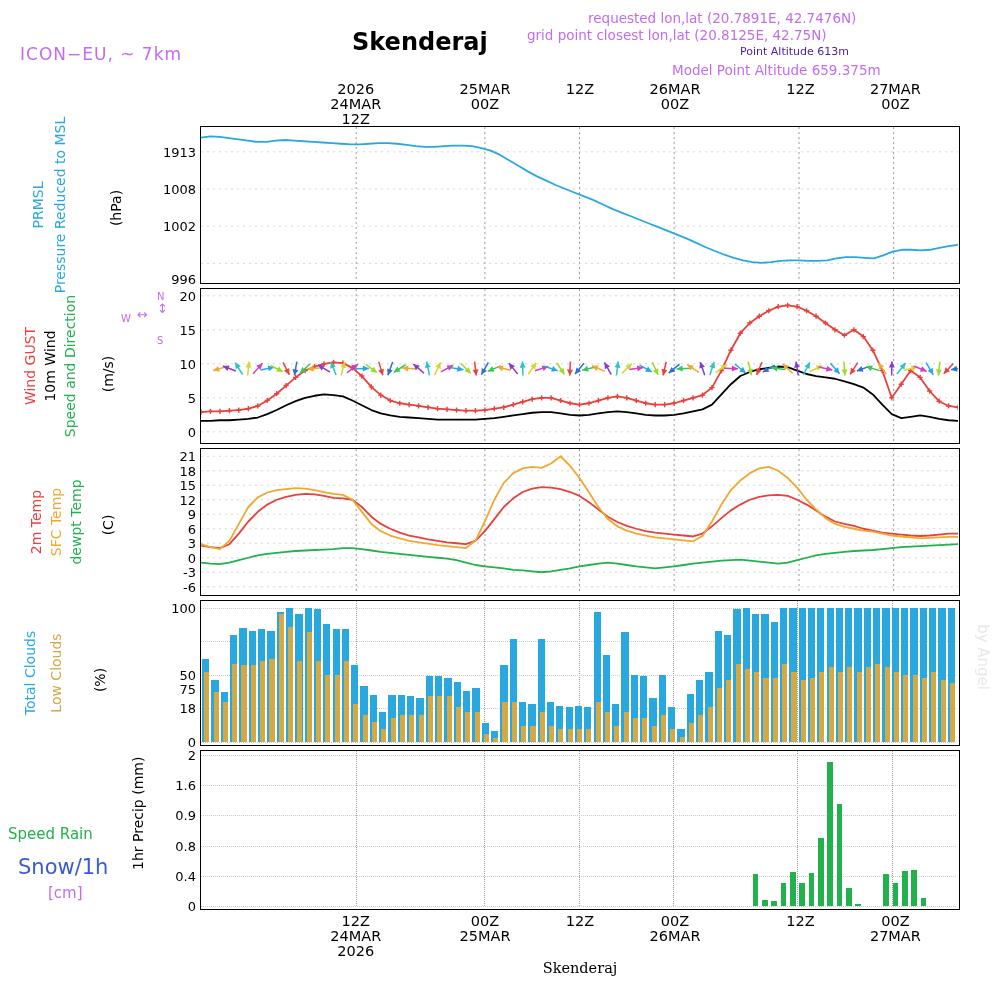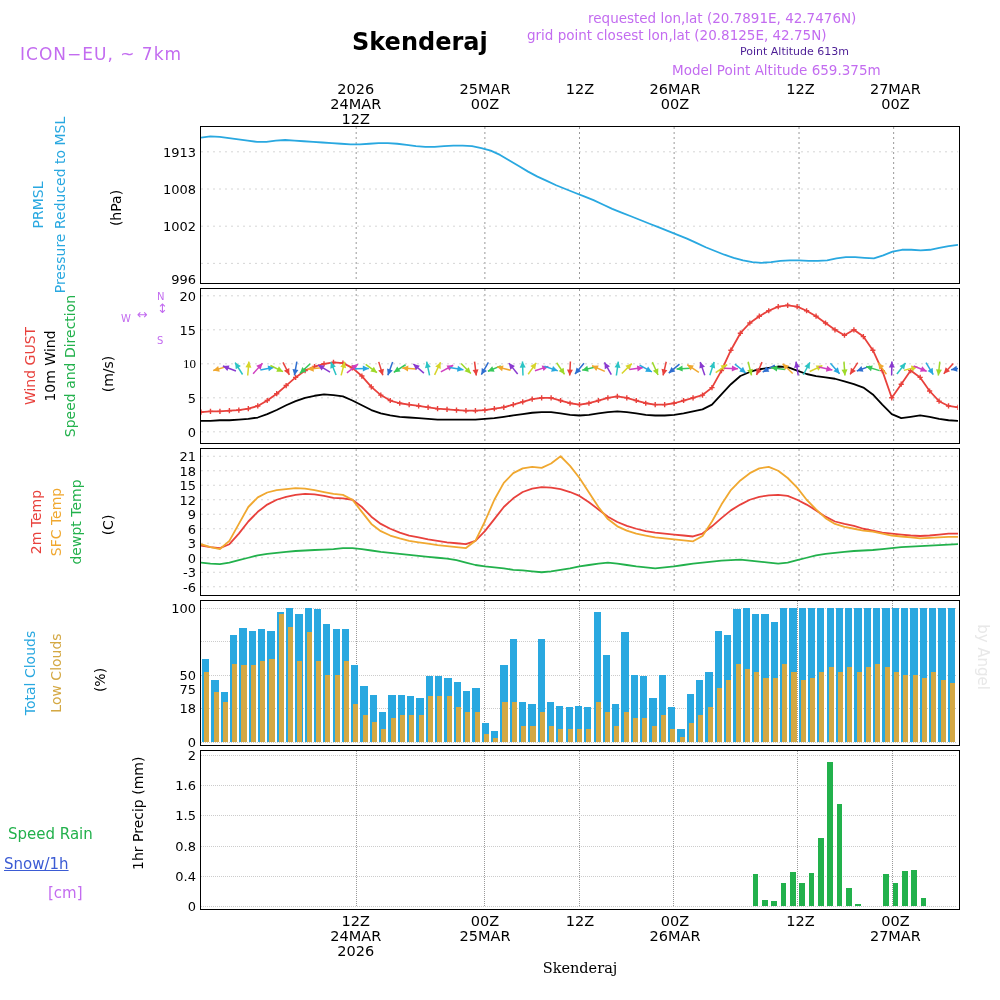--- a/index.html
+++ b/index.html
@@ -496,21 +496,21 @@
           <line x1="0" y1="-7" x2="0" y2="7" stroke="#e8413c" stroke-width="1.5"></line>
           <path d="M0,7 L-3,1 L3,1 Z" fill="#e8413c"></path>
         </g>
         <g transform="translate(757,79.55999999999999) rotate(80)">
           <line x1="0" y1="-7" x2="0" y2="7" stroke="#2f6fd0" stroke-width="1.5"></line>
           <path d="M0,7 L-3,1 L3,1 Z" fill="#2f6fd0"></path>
         </g>
       </svg>
   <div class="ytick" style="top: 142.8px;">0</div>
       <div class="ytick" style="top: 108.8px;">5</div>
-      <div class="ytick" style="top: 74.8px; font-family: Liberation Serif, serif;">10</div>
+      <div class="ytick" style="top: 74.8px;">10</div>
       <div class="ytick" style="top: 40.8px;">15</div>
       <div class="ytick" style="top: 6.8px;">20</div>
       <div class="abs" style="left: -80px; top: 2px; width: 70px; height: 60px; color: rgb(195, 108, 240); font-size: 10px;">
         <div class="abs" style="left:36px;top:0;">N</div>
         <div class="abs" style="left:0;top:22px;">W</div>
         <div class="abs" style="left:36px;top:44px;">S</div>
         <div class="abs" style="left:16px;top:16px;font-size:13px;color:#c36cf0;">↔</div>
         <div class="abs" style="left:36px;top:10px;font-size:13px;color:#c36cf0;">↕</div>
       </div>
     </div>
@@ -777,27 +777,27 @@
         <div class="abs" style="left: 654.333px; top: 153.488px; width: 5.59259px; height: 1.5122px; background: rgb(34, 177, 76); z-index: 1;"></div>
         <div class="abs" style="left: 682.296px; top: 123.244px; width: 5.59259px; height: 31.7561px; background: rgb(34, 177, 76); z-index: 1;"></div>
         <div class="abs" style="left: 691.617px; top: 132.317px; width: 5.59259px; height: 22.6829px; background: rgb(34, 177, 76); z-index: 1;"></div>
         <div class="abs" style="left: 700.938px; top: 120.22px; width: 5.59259px; height: 34.7805px; background: rgb(34, 177, 76); z-index: 1;"></div>
         <div class="abs" style="left: 710.259px; top: 118.707px; width: 5.59259px; height: 36.2927px; background: rgb(34, 177, 76); z-index: 1;"></div>
         <div class="abs" style="left: 719.58px; top: 147.439px; width: 5.59259px; height: 7.56098px; background: rgb(34, 177, 76); z-index: 1;"></div>
       </div>
   <div class="ytick" style="top: 155px;">0</div>
       <div class="ytick" style="top: 124.756px;">0.4</div>
       <div class="ytick" style="top: 94.5122px;">0.8</div>
-      <div class="ytick" style="top: 64.2683px;">1.5</div>
+      <div class="ytick" style="top: 64.2683px;">0.9</div>
       <div class="ytick" style="top: 34.0244px;">1.6</div>
       <div class="ytick" style="top: 3.78049px;">2</div>
     </div>
   <div class="abs" style="left:0;top:750px;width:200px;height:160px;" id="side-precip">
       <div class="abs" style="left: 8px; top: 75px; font-size: 15px; color: rgb(34, 177, 76); white-space: nowrap;">Speed   Rain</div>
-      <div class="abs" style="left: 4px; top: 105px; font-size: 15px; color: rgb(59, 91, 212); white-space: nowrap; text-decoration: underline;">Snow/1h</div>
+      <div class="abs" style="left: 18px; top: 105px; font-size: 21px; color: rgb(59, 91, 212); white-space: nowrap;">Snow/1h</div>
       <div class="abs" style="left: 48px; top: 134px; font-size: 15px; color: rgb(195, 108, 240); white-space: nowrap;">[cm]</div>
       <div class="ylab-rot" style="left: 130px; top: 120px; color: rgb(0, 0, 0);">1hr Precip (mm)</div>
     </div>
 
   <div class="abs" id="bottom-axis" style="left:200px;top:914px;width:760px;height:50px;">
       <div class="abs toplab" style="width: 110px; left: 100.8px; top: 0px;">
         <div>12Z</div>
         <div>24MAR</div>
         <div>2026</div>
       </div>

